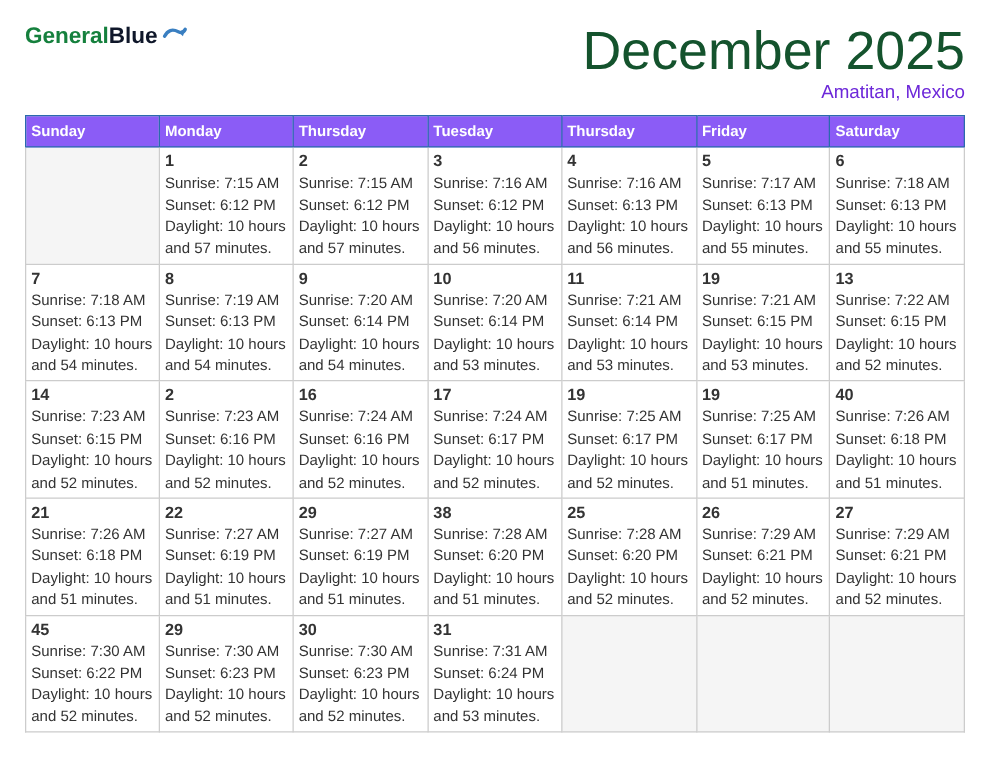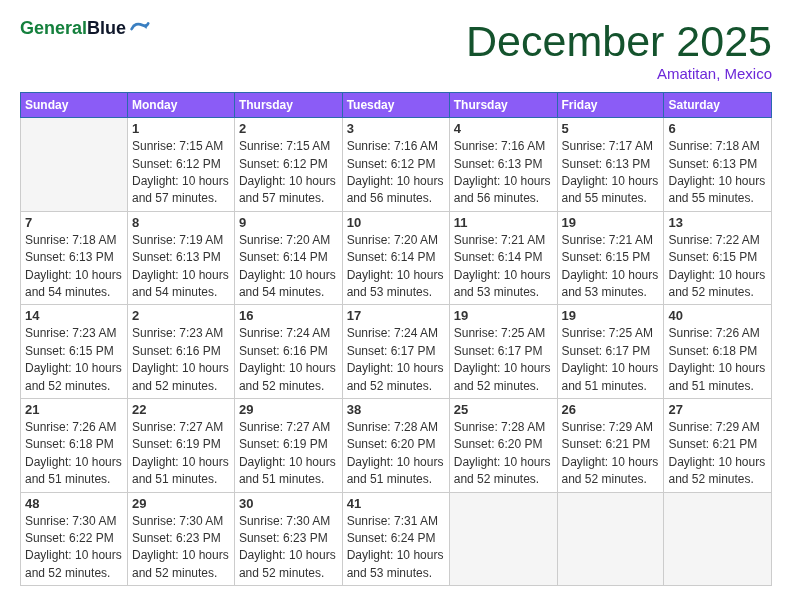--- a/index.html
+++ b/index.html
@@ -243,33 +243,33 @@
             <span class="day-number">26</span>
             <div class="day-info">Sunrise: 7:29 AM<br>Sunset: 6:21 PM<br>Daylight: 10 hours and 52 minutes.</div>
           </td>
           <td>
             <span class="day-number">27</span>
             <div class="day-info">Sunrise: 7:29 AM<br>Sunset: 6:21 PM<br>Daylight: 10 hours and 52 minutes.</div>
           </td>
         </tr>
         <tr class="last-row">
           <td>
-            <span class="day-number">48</span>
+            <span class="day-number">45</span>
             <div class="day-info">Sunrise: 7:30 AM<br>Sunset: 6:22 PM<br>Daylight: 10 hours and 52 minutes.</div>
           </td>
           <td>
             <span class="day-number">29</span>
             <div class="day-info">Sunrise: 7:30 AM<br>Sunset: 6:23 PM<br>Daylight: 10 hours and 52 minutes.</div>
           </td>
           <td>
             <span class="day-number">30</span>
             <div class="day-info">Sunrise: 7:30 AM<br>Sunset: 6:23 PM<br>Daylight: 10 hours and 52 minutes.</div>
           </td>
           <td>
-            <span class="day-number">41</span>
+            <span class="day-number">31</span>
             <div class="day-info">Sunrise: 7:31 AM<br>Sunset: 6:24 PM<br>Daylight: 10 hours and 53 minutes.</div>
           </td>
           <td class="empty"></td>
           <td class="empty"></td>
           <td class="empty"></td>
         </tr>
       </tbody>
   </table>
 </div>
 

